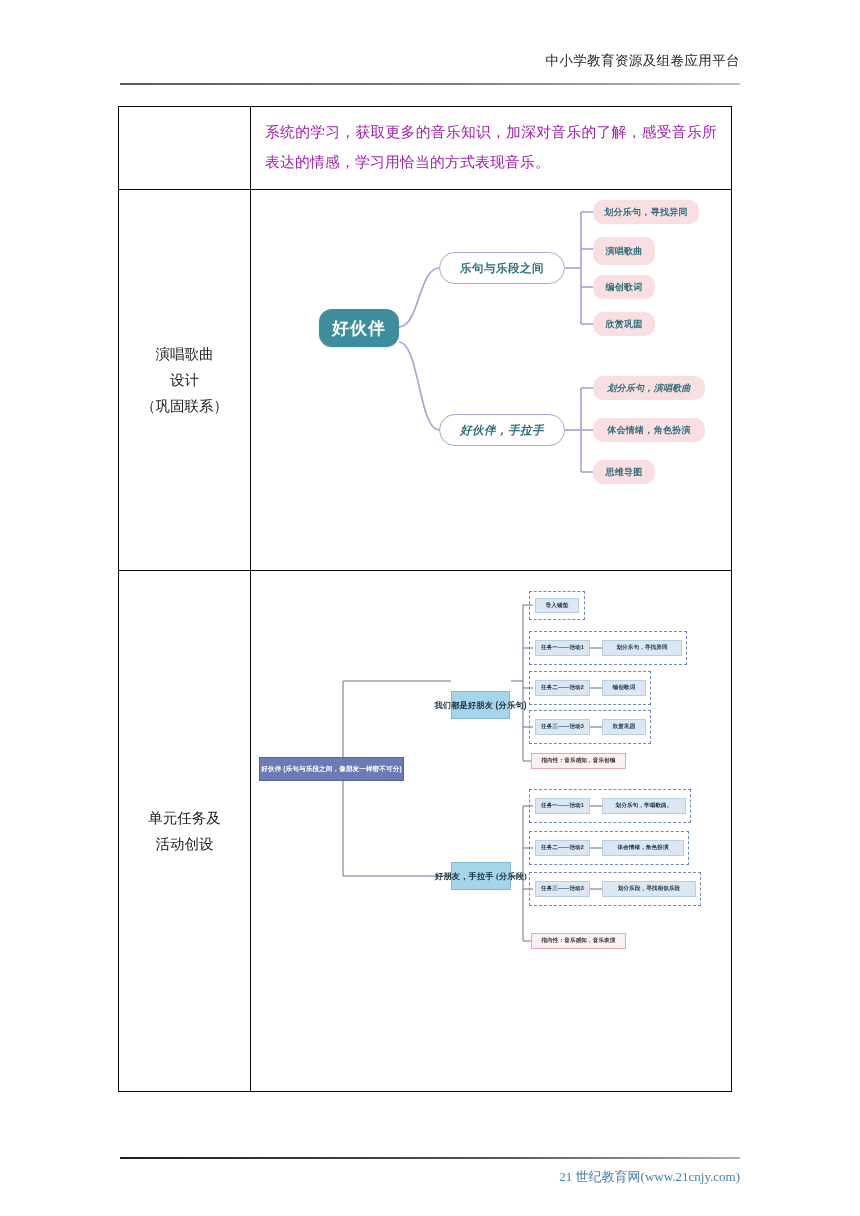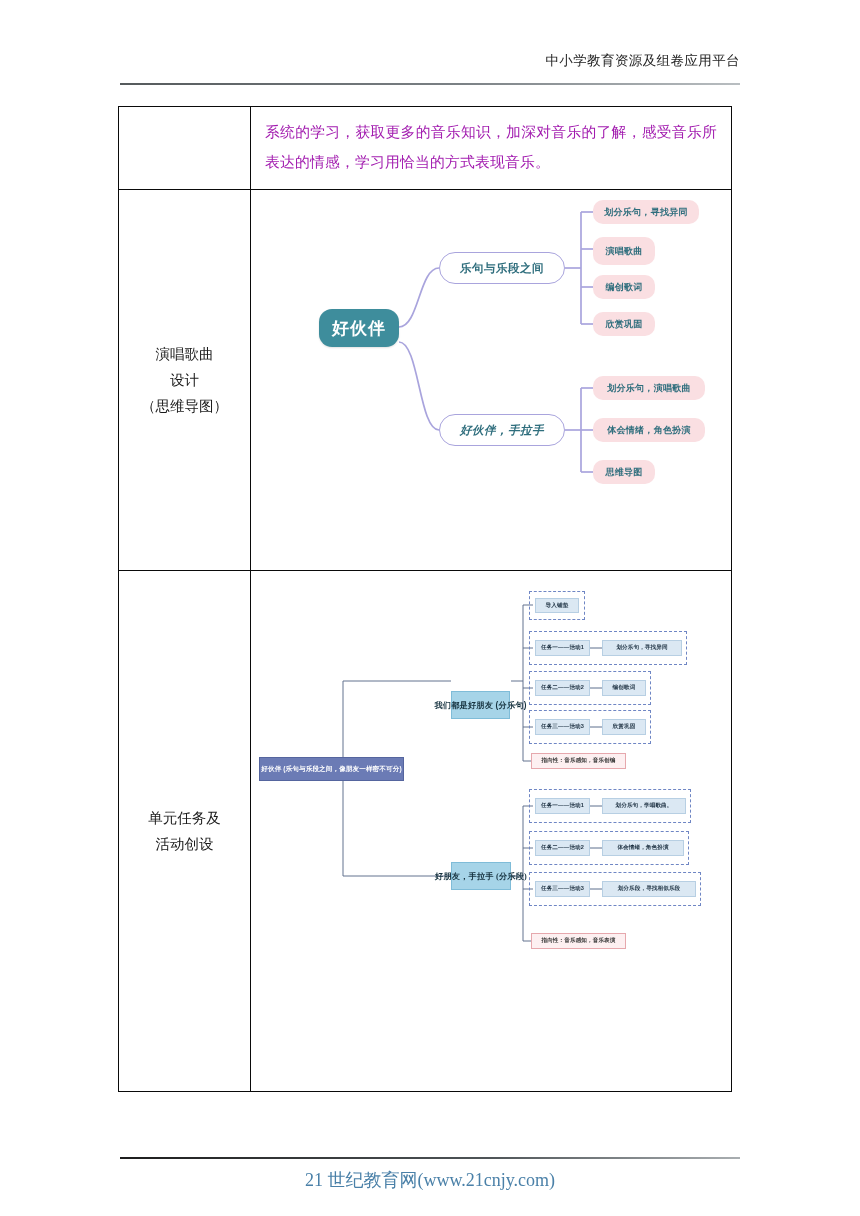--- a/index.html
+++ b/index.html
@@ -58,23 +58,23 @@
     top: 1157px;
     width: 620px;
     height: 2px;
     background: linear-gradient(to right, #1d1d1d 0%, #4f5558 60%, #a9aeb1 100%);
   }
   #footer-text {
     position: absolute;
     left: 120px;
     top: 1168px;
     width: 620px;
-    text-align: center;
+    text-align: right;
     font-family: "Liberation Serif", "DejaVu Serif", serif;
-    font-size: 18px;
+    font-size: 13px;
     color: #4a80a8;
   }
 
   
   #doc-table {
     position: absolute;
     left: 118px;
     top: 106px;
     width: 613px;
     border-collapse: collapse;
@@ -213,21 +213,21 @@
     <td class="label-cell">&nbsp;</td>
     <td class="content-cell">
       <div class="para-text">系统的学习，获取更多的音乐知识，加深对音乐的了解，感受音乐所表达的情感，学习用恰当的方式表现音乐。</div>
     </td>
   </tr>
 
   <tr>
     <td class="label-cell">
       <div>演唱歌曲</div>
       <div>设计</div>
-      <div>（思维导图）</div>
+      <div>（巩固联系）</div>
     </td>
     <td class="content-cell" id="mindmap-cell">
       <div id="mindmap">
 
         <svg width="480" height="380" style="position:absolute;left:0;top:0">
 
           <path d="M148 137 C168 137 168 78 188 78" stroke="#a9a4dd" stroke-width="1.7" fill="none"></path>
 
           <path d="M148 152 C168 152 168 240 188 240" stroke="#a9a4dd" stroke-width="1.7" fill="none"></path>
 
@@ -248,21 +248,21 @@
         <div class="mm-node mm-root" style="left:68px;top:119px;width:80px;height:38px;">好伙伴</div>
 
         <div class="mm-node mm-branch" style="left:188px;top:62px;width:126px;height:32px;">乐句与乐段之间</div>
         <div class="mm-node mm-branch" style="left:188px;top:224px;width:126px;height:32px;font-style:italic;">好伙伴，手拉手</div>
 
         <div class="mm-node mm-leaf" style="left:342px;top:10px;width:106px;height:24px;">划分乐句，寻找异同</div>
         <div class="mm-node mm-leaf" style="left:342px;top:47px;width:62px;height:28px;">演唱歌曲</div>
         <div class="mm-node mm-leaf" style="left:342px;top:85px;width:62px;height:24px;">编创歌词</div>
         <div class="mm-node mm-leaf" style="left:342px;top:122px;width:62px;height:24px;">欣赏巩固</div>
 
-        <div class="mm-node mm-leaf" style="left:342px;top:186px;width:112px;height:24px;">划分乐句，演唱歌曲</div>
+        <div class="mm-node mm-leaf" style="left:342px;top:186px;width:112px;height:24px;font-style:italic;">划分乐句，演唱歌曲</div>
         <div class="mm-node mm-leaf" style="left:342px;top:228px;width:112px;height:24px;">体会情绪，角色扮演</div>
         <div class="mm-node mm-leaf" style="left:342px;top:270px;width:62px;height:24px;">思维导图</div>
       </div>
     </td>
   </tr>
 
   <tr>
     <td class="label-cell">
       <div>单元任务及</div>
       <div>活动创设</div>

